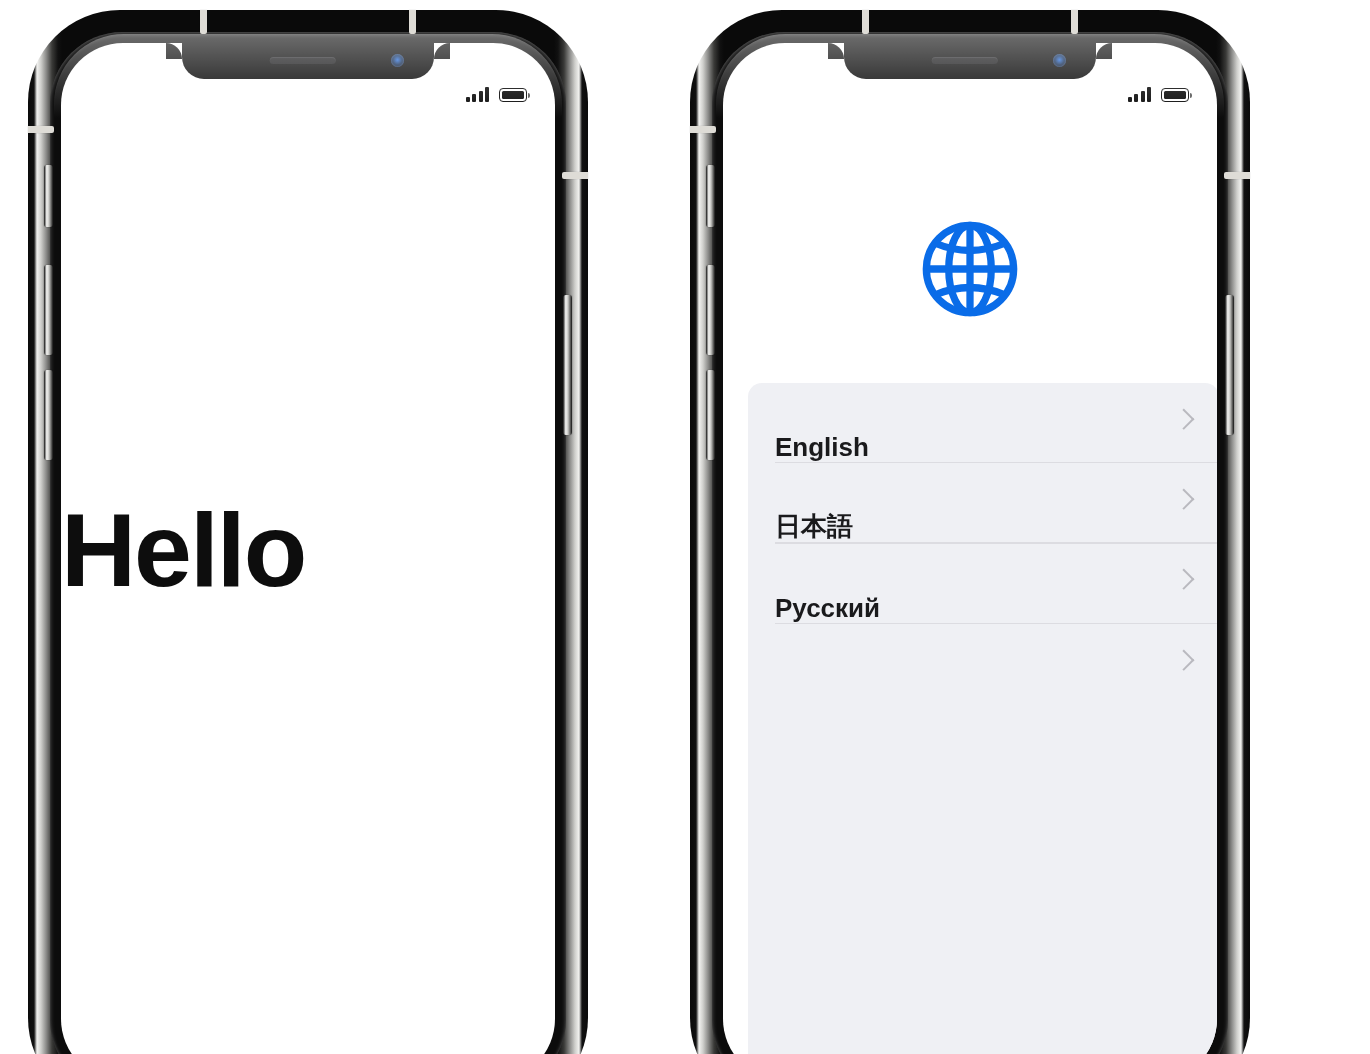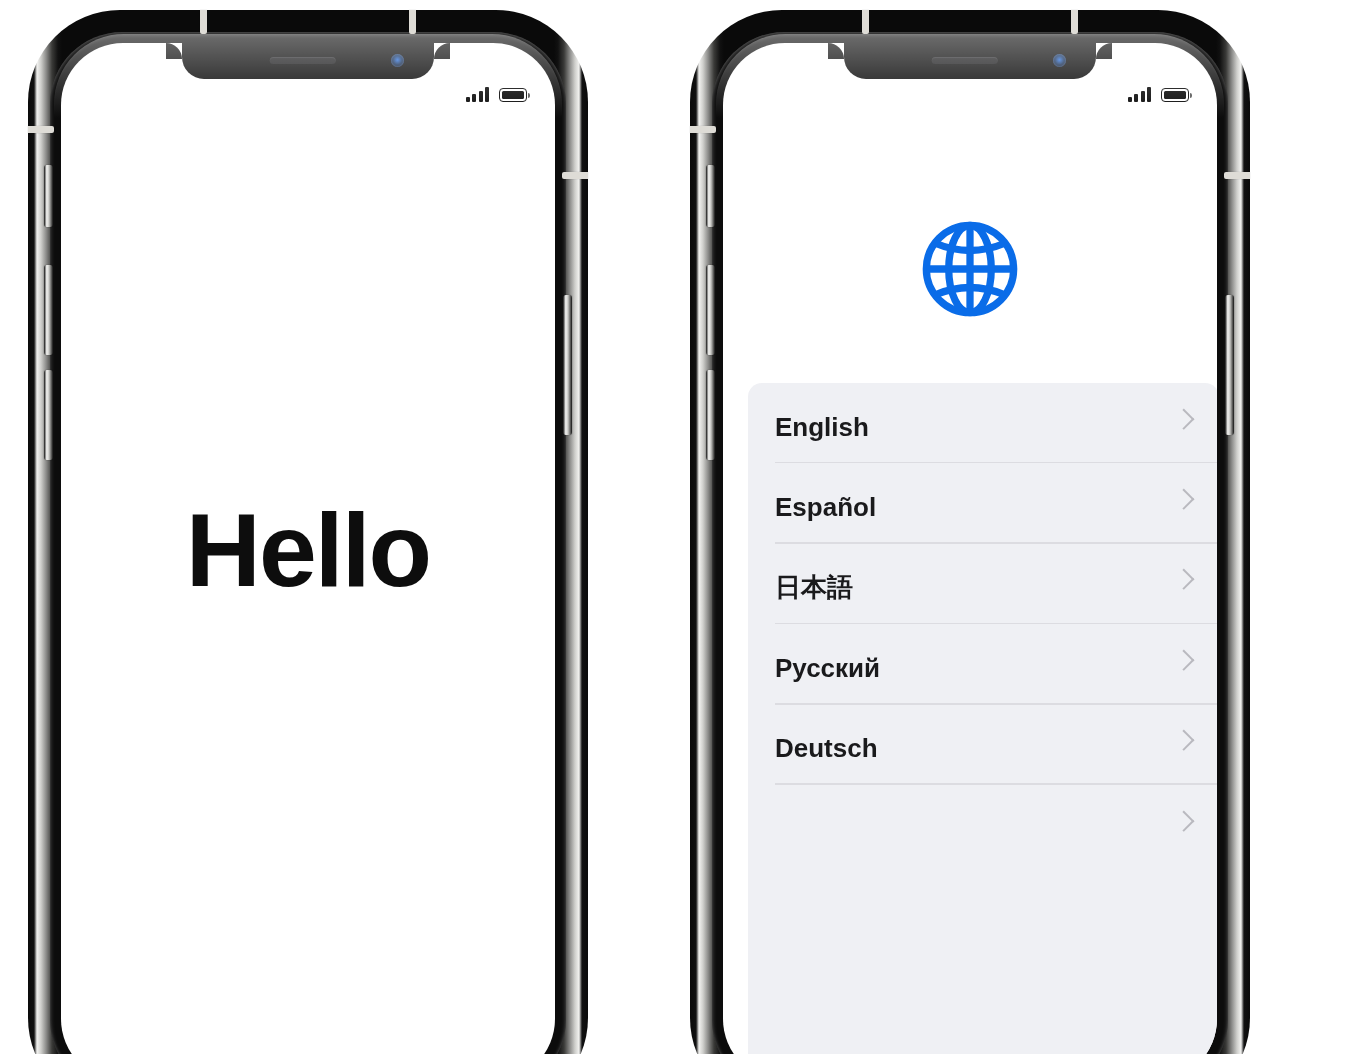--- a/index.html
+++ b/index.html
@@ -193,21 +193,21 @@
   .ant-left  { left: 0;  width: 26px; height: 7px; top: 116px; border-radius: 0 2px 2px 0; }
   .ant-right { right: 0; width: 26px; height: 7px; top: 162px; border-radius: 2px 0 0 2px; }
   .ant-top-l { top: 0; left: 172px; width: 7px; height: 24px; border-radius: 0 0 2px 2px; }
   .ant-top-r { top: 0; right: 172px; width: 7px; height: 24px; border-radius: 0 0 2px 2px; }
 
   
   .hello {
     position: absolute;
     left: 0; right: 0;
     top: 455px;
-    text-align: center;
+    text-align: left;
     font-size: 104px;
     font-weight: 700;
     letter-spacing: -2px;
     color: #0d0d0d;
     line-height: 1;
   }
 
   .globe-wrap {
     position: absolute;
     left: 0; right: 0;
@@ -223,21 +223,21 @@
     top: 340px;
     bottom: 0;
     background: #eff0f4;
     border-radius: 14px 14px 0 0;
     overflow: hidden;
   }
   .lang-row {
     position: relative;
     height: 80.4px;
     display: flex;
-    align-items: center;
+    align-items: flex-end;
     padding: 8px 0 0 27px;
     box-sizing: border-box;
   }
   .lang-row .label {
     font-size: 26px;
     font-weight: 600;
     color: #1a1a1c;
     letter-spacing: 0px;
   }
   .lang-row .sep {
@@ -362,53 +362,39 @@
       <div class="lang-list">
 
         <div class="lang-row">
           <span class="label">English</span>
           <span class="chev-wrap">
               <span class="chev"></span>
             </span>
           <span class="sep"></span>
         </div>
 
-        <div class="lang-row">
-          <span class="label">Español</span>
-          <span class="chev-wrap">
-              <span class="chev"></span>
-            </span>
-          <span class="sep"></span>
-        </div>
 
 
 
         <div class="lang-row">
           <span class="label">日本語</span>
           <span class="chev-wrap">
               <span class="chev"></span>
             </span>
           <span class="sep"></span>
         </div>
 
         <div class="lang-row">
           <span class="label">Русский</span>
           <span class="chev-wrap">
               <span class="chev"></span>
             </span>
           <span class="sep"></span>
         </div>
 
-        <div class="lang-row">
-          <span class="label">Deutsch</span>
-          <span class="chev-wrap">
-              <span class="chev"></span>
-            </span>
-          <span class="sep"></span>
-        </div>
 
 
         <div class="lang-row">
           <span class="label"></span>
           <span class="chev-wrap">
               <span class="chev"></span>
             </span>
 
         </div>
 

